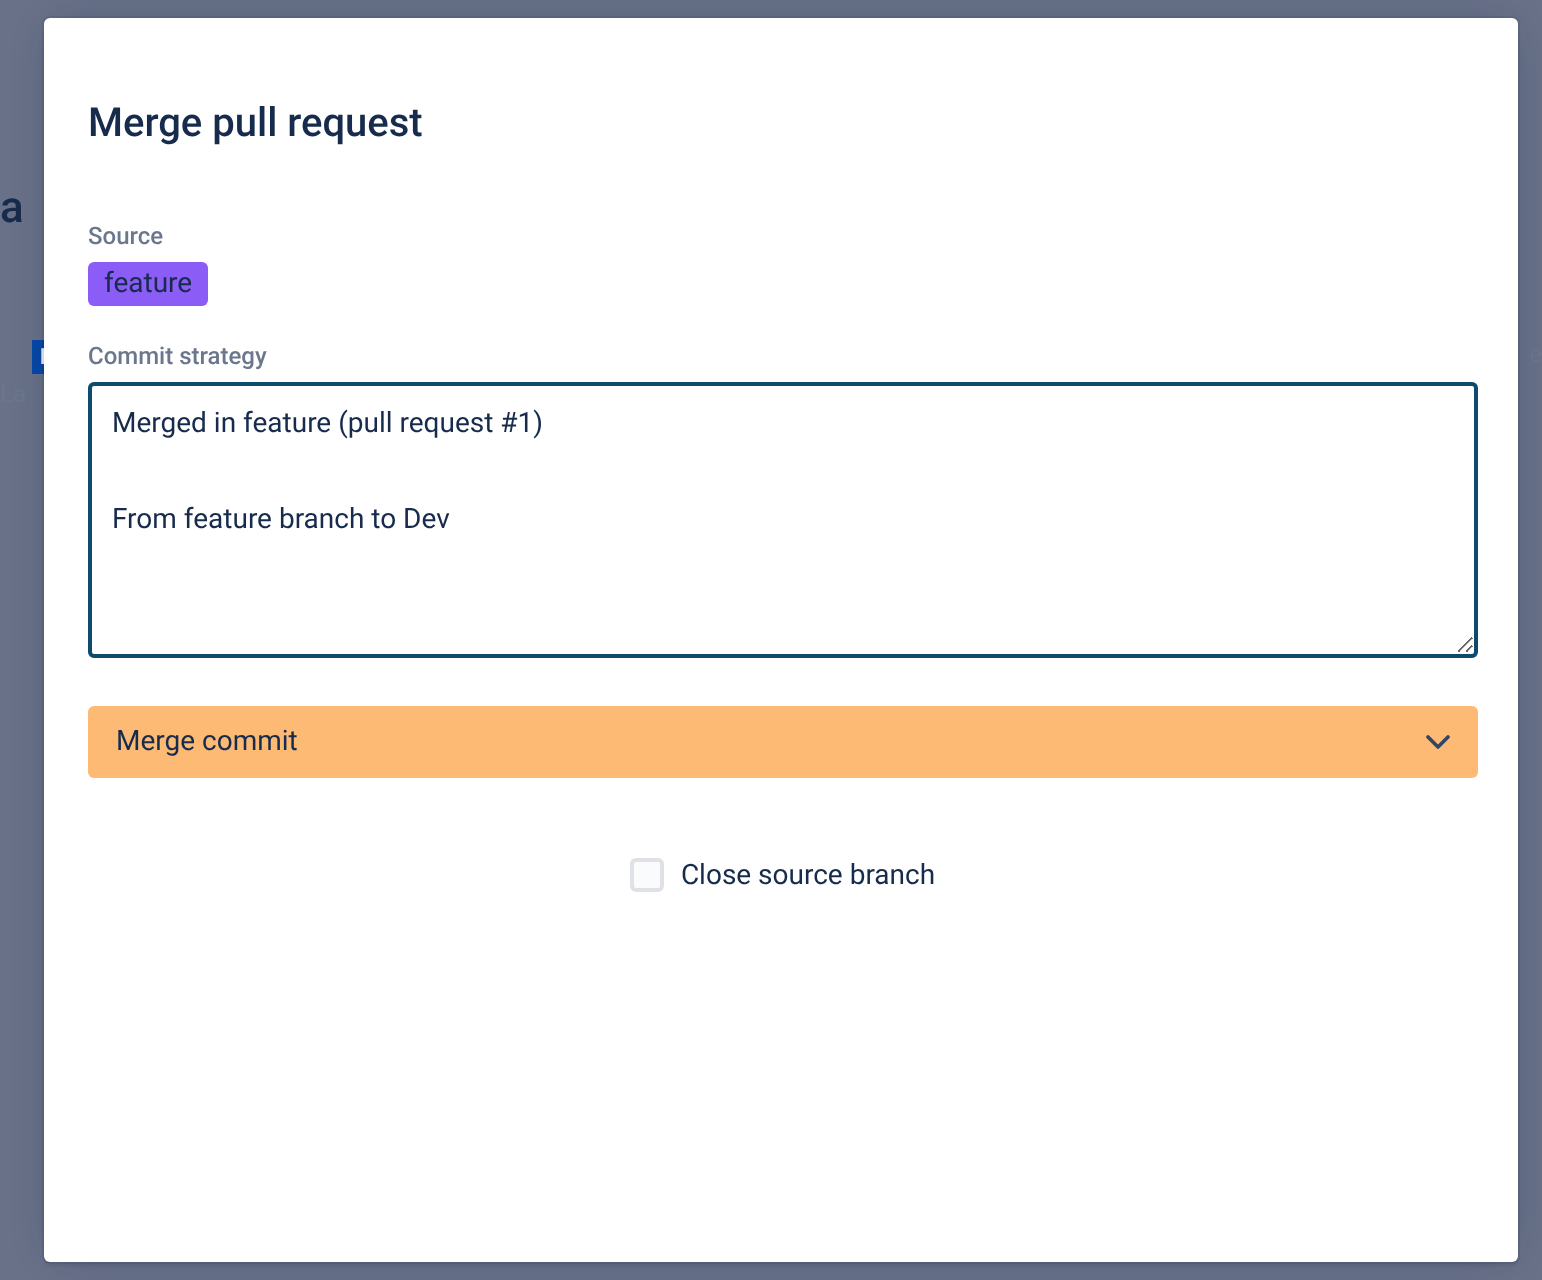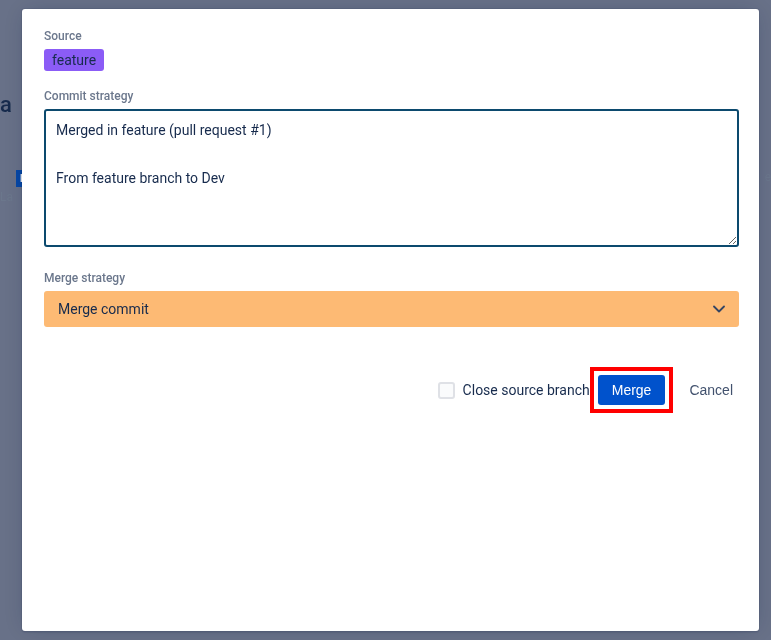--- a/index.html
+++ b/index.html
@@ -126,21 +126,21 @@
       width: 12px;
       height: 8px;
       position: relative;
     }
     .chevron-down svg {
       display: block;
     }
     .footer-row {
       display: flex;
       align-items: center;
-      justify-content: flex-end;
+      justify-content: center;
     }
     .checkbox-wrap {
       display: flex;
       align-items: center;
       gap: 8px;
     }
     .checkbox {
       width: 17px;
       height: 17px;
       border: 2px solid #dfe1e6;
@@ -187,48 +187,42 @@
 
 <div class="backdrop-content">
   <span class="backdrop-text-left">a</span>
   <span class="backdrop-badge">PE</span>
   <span class="backdrop-la">La</span>
   <span class="backdrop-right">e</span>
 </div>
 
 <div class="modal">
   <div class="modal-inner">
+    <h2 class="modal-title">Merge pull request</h2>
 
     <div class="field-label">Source</div>
     <div>
       <span class="branch-tag">feature</span>
     </div>
 
 
     <div class="field-label">Commit strategy</div>
     <textarea class="commit-msg" id="commit-msg-ta" style="">Merged in feature (pull request #1)
 
 From feature branch to Dev</textarea>
 
-    <div class="field-label">Merge strategy</div>
     <div class="strategy-select">
       <span>Merge commit</span>
       <span class="chevron-down">
         <svg width="12" height="8" viewBox="0 0 12 8">
             <path d="M1 1.5 L6 6.5 L11 1.5" stroke="#344563" stroke-width="1.8" fill="none" stroke-linecap="round" stroke-linejoin="round"></path>
           </svg>
       </span>
     </div>
 
     <div class="footer-row">
       <div class="checkbox-wrap">
         <div class="checkbox"></div>
         <span class="checkbox-label">Close source branch</span>
       </div>
-      <div class="actions">
-        <span class="merge-highlight">
-          <button class="merge-btn">Merge</button>
-        </span>
-        <button class="cancel-btn">Cancel</button>
-      </div>
     </div>
   </div>
 </div>
 
 </body></html>

